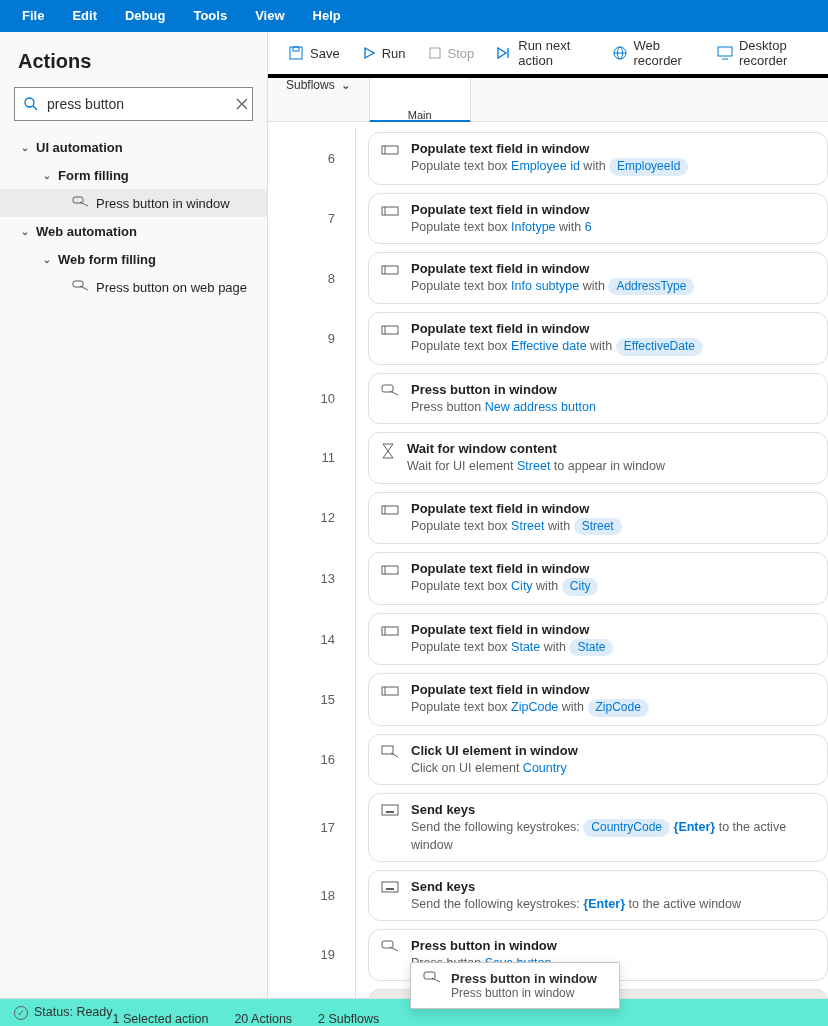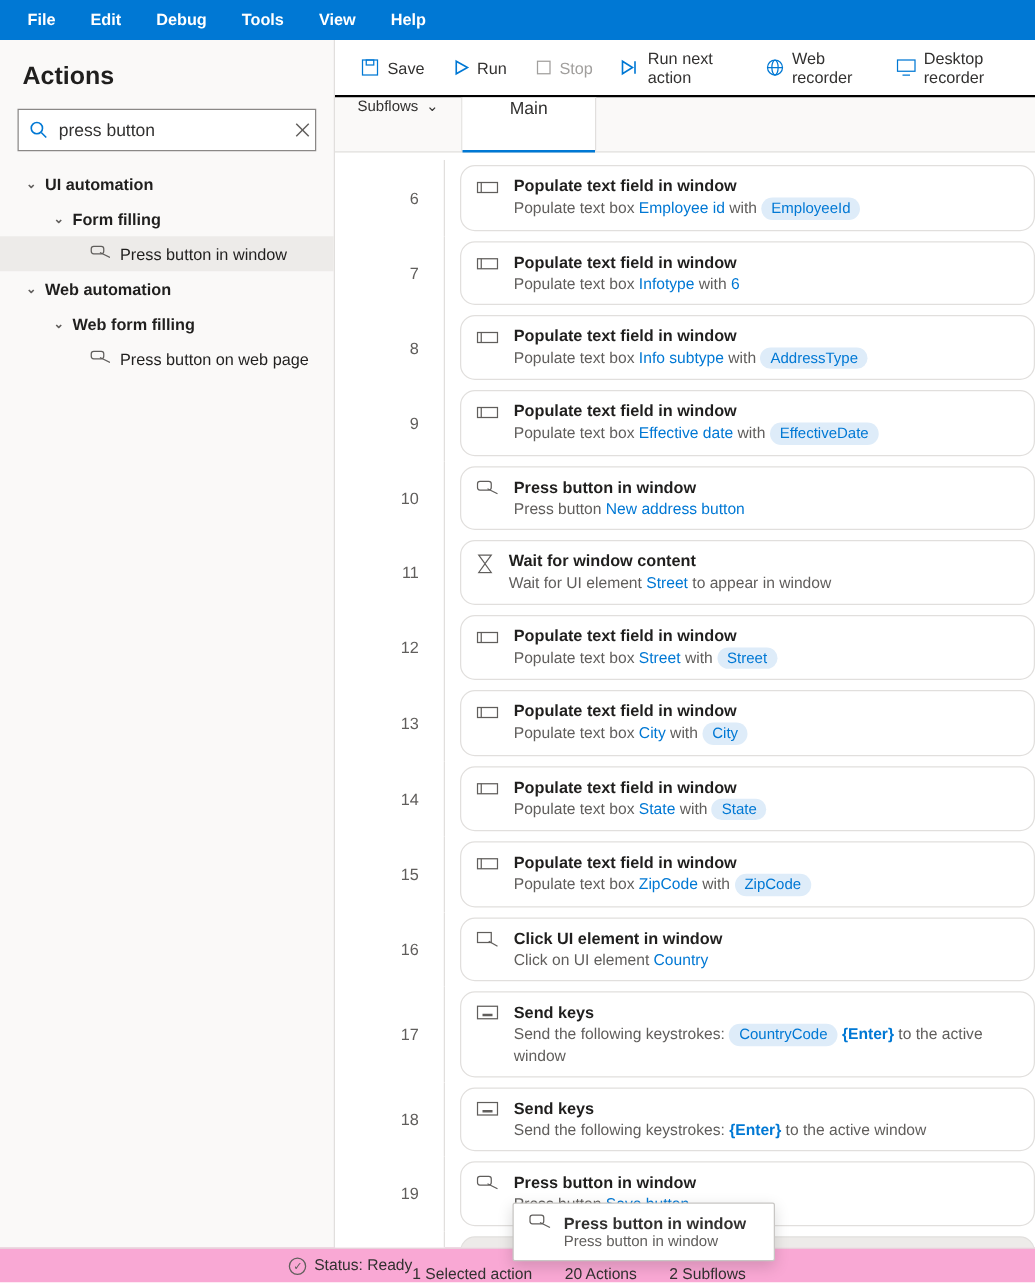--- a/index.html
+++ b/index.html
@@ -66,21 +66,21 @@
 .chev { width: 14px; display: inline-flex; justify-content: center; margin-right: 4px; color: #605e5c; font-size: 10px; }
 .tree-l1 { padding-left: 18px; font-weight: 600; }
 .tree-l2 { padding-left: 40px; font-weight: 600; }
 .tree-l3 { padding-left: 72px; font-weight: 400; }
 .tree-l3 .action-ico { margin-right: 8px; color: #605e5c; }
 .content { flex: 1; display: flex; flex-direction: column; min-width: 0; }
 .toolbar {
   display: flex;
   align-items: center;
   height: 46px;
-  border-bottom: 2px solid #000000;
+  border-bottom: 4px solid #000000;
   padding-left: 10px;
   gap: 2px;
 }
 .tool-btn {
   display: flex;
   align-items: center;
   gap: 6px;
   padding: 0 10px;
   height: 32px;
   cursor: pointer;
@@ -90,22 +90,22 @@
 .tool-btn.disabled { color: #a19f9d; }
 .tool-btn .ico { color: #0078d4; display: inline-flex; }
 .tool-btn.disabled .ico { color: #a19f9d; }
 .tabbar { display: flex; height: 44px; border-bottom: 1px solid #e1dfdd; background: #faf9f8; }
 .subflows-btn {
   display: flex; align-items: flex-start; gap: 6px;
   padding: 0 18px; font-size: 12px; font-weight: 400; color: #323130;
   border-right: 1px solid #e1dfdd; cursor: pointer;
 }
 .tab {
-  display: flex; align-items: flex-start; justify-content: center;
-  padding: 0 38px; font-size: 14px; cursor: pointer;
+  display: flex; align-items: flex-end; justify-content: center;
+  padding: 0 38px; font-size: 11px; cursor: pointer;
   background: #fff; position: relative; border-right: 1px solid #e1dfdd;
 }
 .tab.active::after {
   content: ""; position: absolute; left: 0; right: 0; bottom: -1px; height: 2px; background: #0078d4;
 }
 .steps-area {
   flex: 1;
   display: flex;
   min-height: 0;
   position: relative;
@@ -165,22 +165,22 @@
 .tooltip-title { font-weight: 600; font-size: 13px; }
 .tooltip-desc { font-size: 12px; color: #605e5c; }
 .statusbar {
   height: 28px;
   border-top: 1px solid #e1dfdd;
   display: flex;
   align-items: center;
   padding: 0 14px;
   font-size: 12.5px;
   color: #323130;
-  background: #f9a8d4;
-  justify-content: center;
+  background: #5eead4;
+  justify-content: flex-start;
 }
 .status-right { display: flex; gap: 26px; margin-top: 12px; }
 .ok-circle { width: 14px; height: 14px; border: 1px solid #605e5c; border-radius: 50%; display: inline-flex; align-items: center; justify-content: center; margin-right: 6px; font-size: 9px; color: #605e5c; }
 .steps-wrapper { display: flex; flex-direction: column; width: 100%; padding-top: 6px; }
 </style>
 </head>
 <body>
 
 <div class="menubar">
   <div class="menubar-left">

